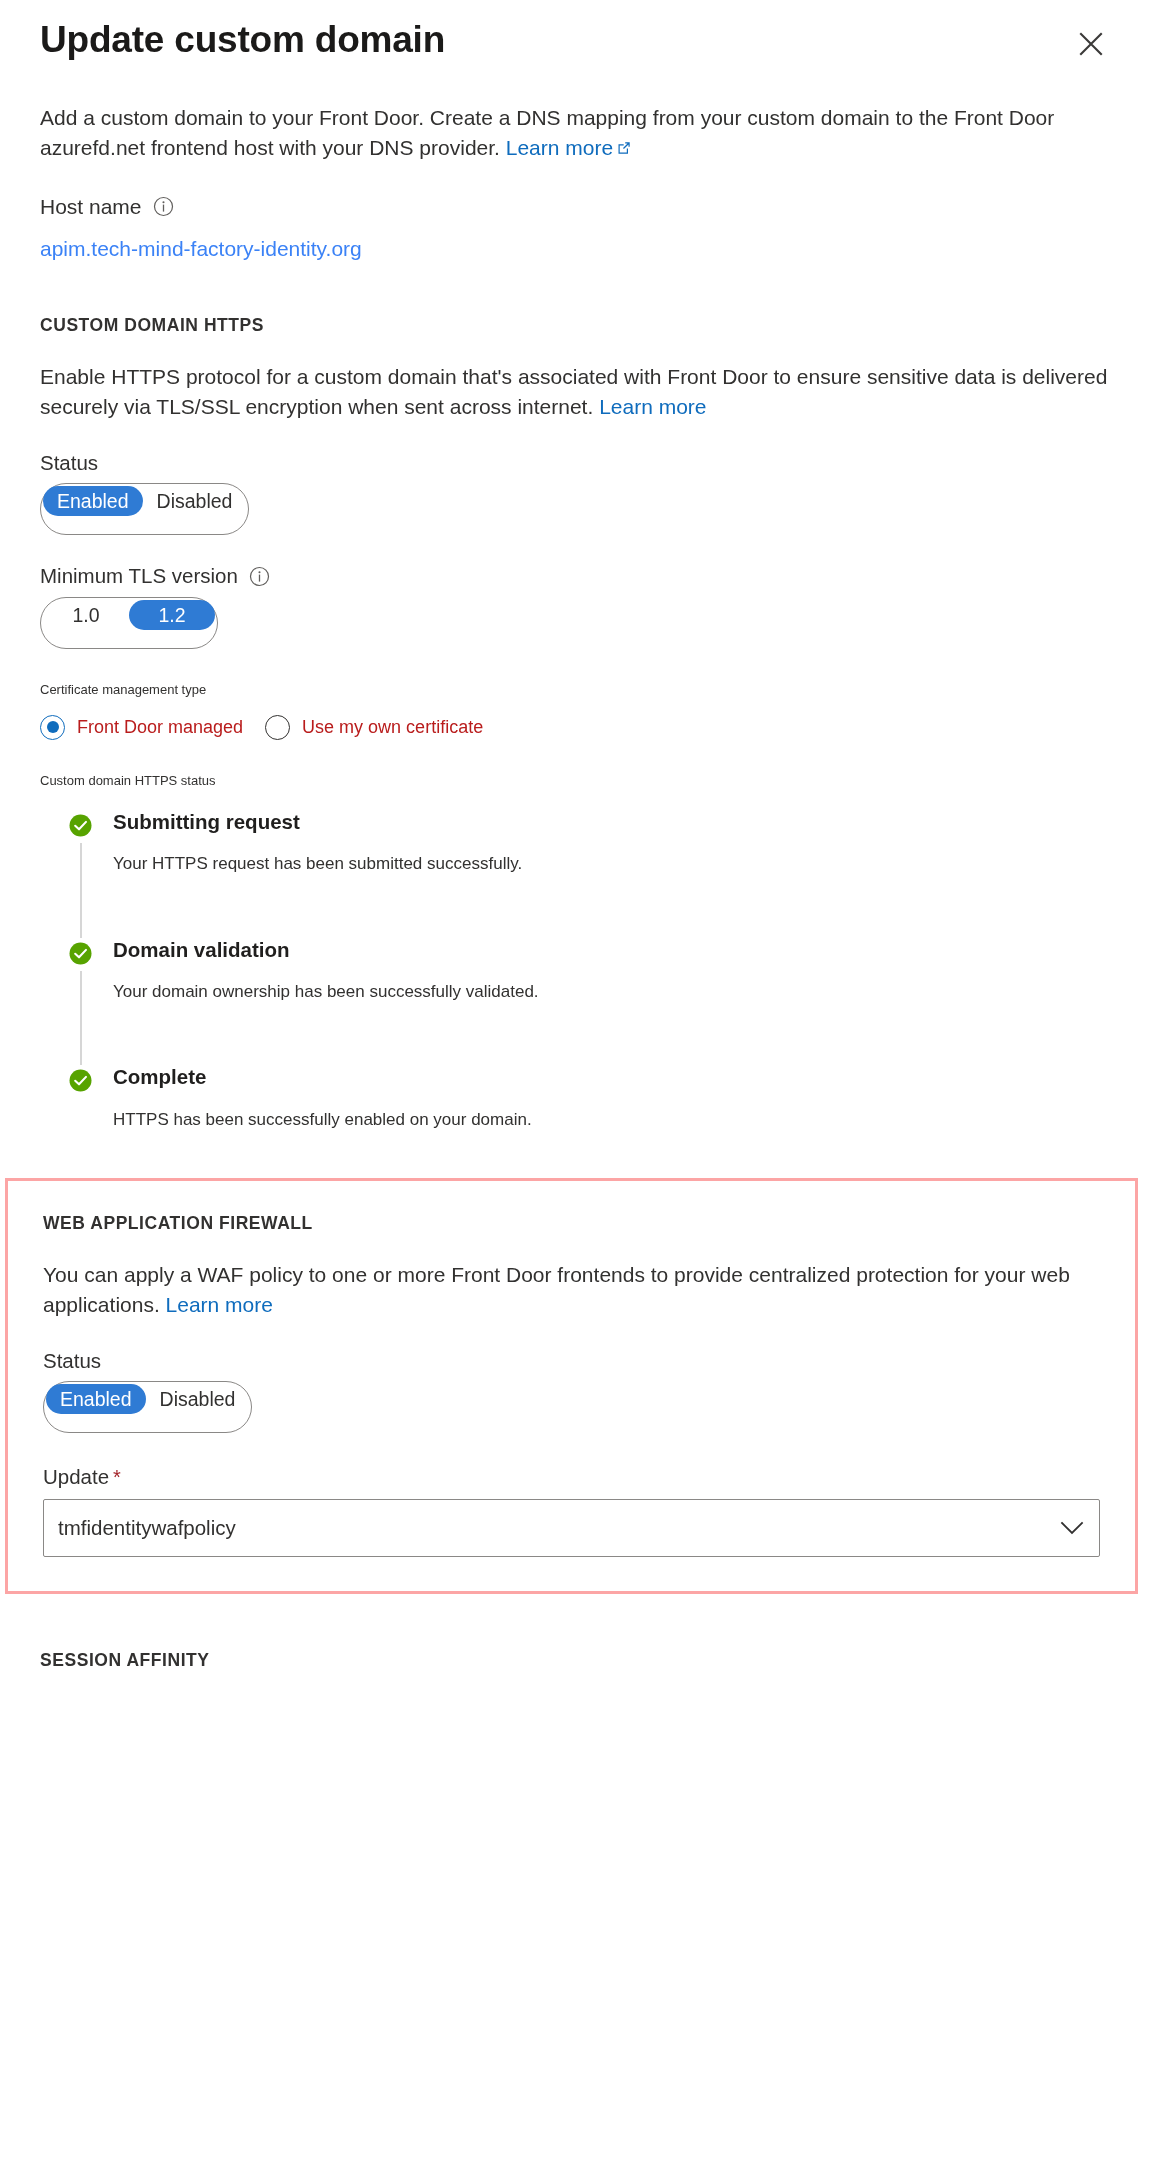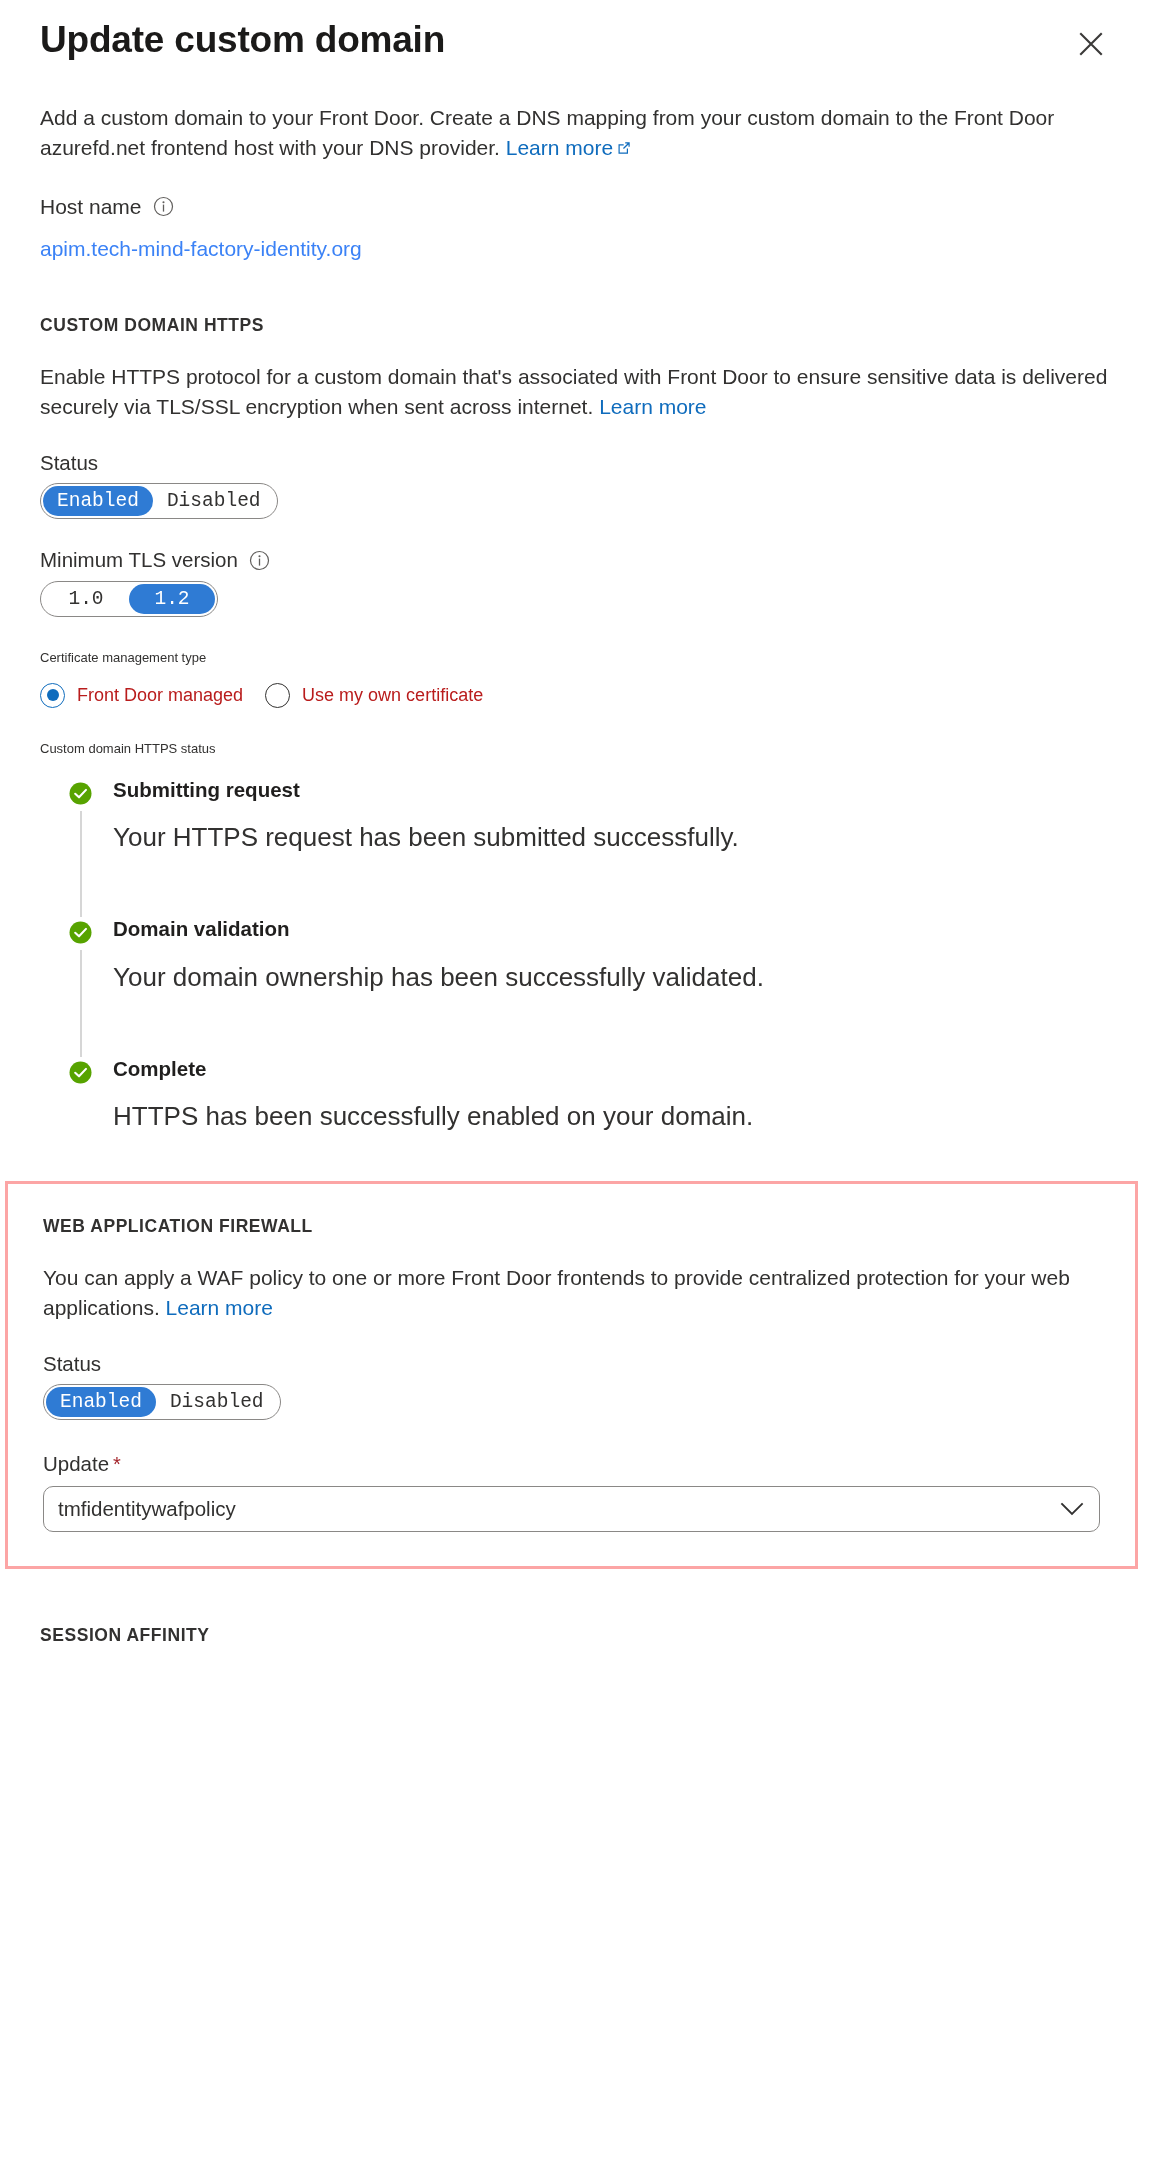--- a/index.html
+++ b/index.html
@@ -123,23 +123,22 @@
     gap: 11px;
     line-height: 1.2;
   }
   .toggle {
     display: inline-flex;
     align-items: flex-start;
     border: 1px solid #8a8886;
     border-radius: 999px;
     padding: 2px;
     background: #ffffff;
-    height: 36px;
+    height: 52px;
     width: max-content;
-    font-family: Liberation Mono, monospace;
   }
   .toggle .opt {
     border: none;
     background: transparent;
     border-radius: 999px;
     font-family: inherit;
     font-size: 19.5px;
     color: #323130;
     padding: 0 14px;
     height: 30px;
@@ -216,21 +215,21 @@
     background: #d6d6d6;
   }
   .step:last-child .connector { display: none; }
   .step .st-title {
     font-size: 20.5px;
     font-weight: 700;
     color: #201f1e;
     line-height: 1.2;
   }
   .step .st-desc {
-    font-size: 26px;
+    font-size: 17px;
     color: #323130;
     margin-top: 19px;
     line-height: 1.3;
   }
   .step-gap { height: 62px; }
   .step.last .st-desc { margin-bottom: 0; }
 
   
   .waf-box {
     position: relative;
@@ -243,23 +242,23 @@
   .req-star { color: #a4262c; font-size: 20px; margin-left: 4px; }
 
   .policy-label {
     font-size: 20.5px;
     color: #323130;
     margin-top: 32px;
     margin-bottom: 10px;
   }
   .dropdown {
     position: relative;
-    height: 46px;
+    height: 58px;
     border: 1px solid #8a8886;
-    border-radius: 10px;
+    border-radius: 2px;
     background: #ffffff;
     display: flex;
     align-items: center;
     padding: 12px 14px;
     width: 100%;
     cursor: pointer;
   }
   .dropdown .dd-value {
     font-size: 20.5px;
     color: #323130;

